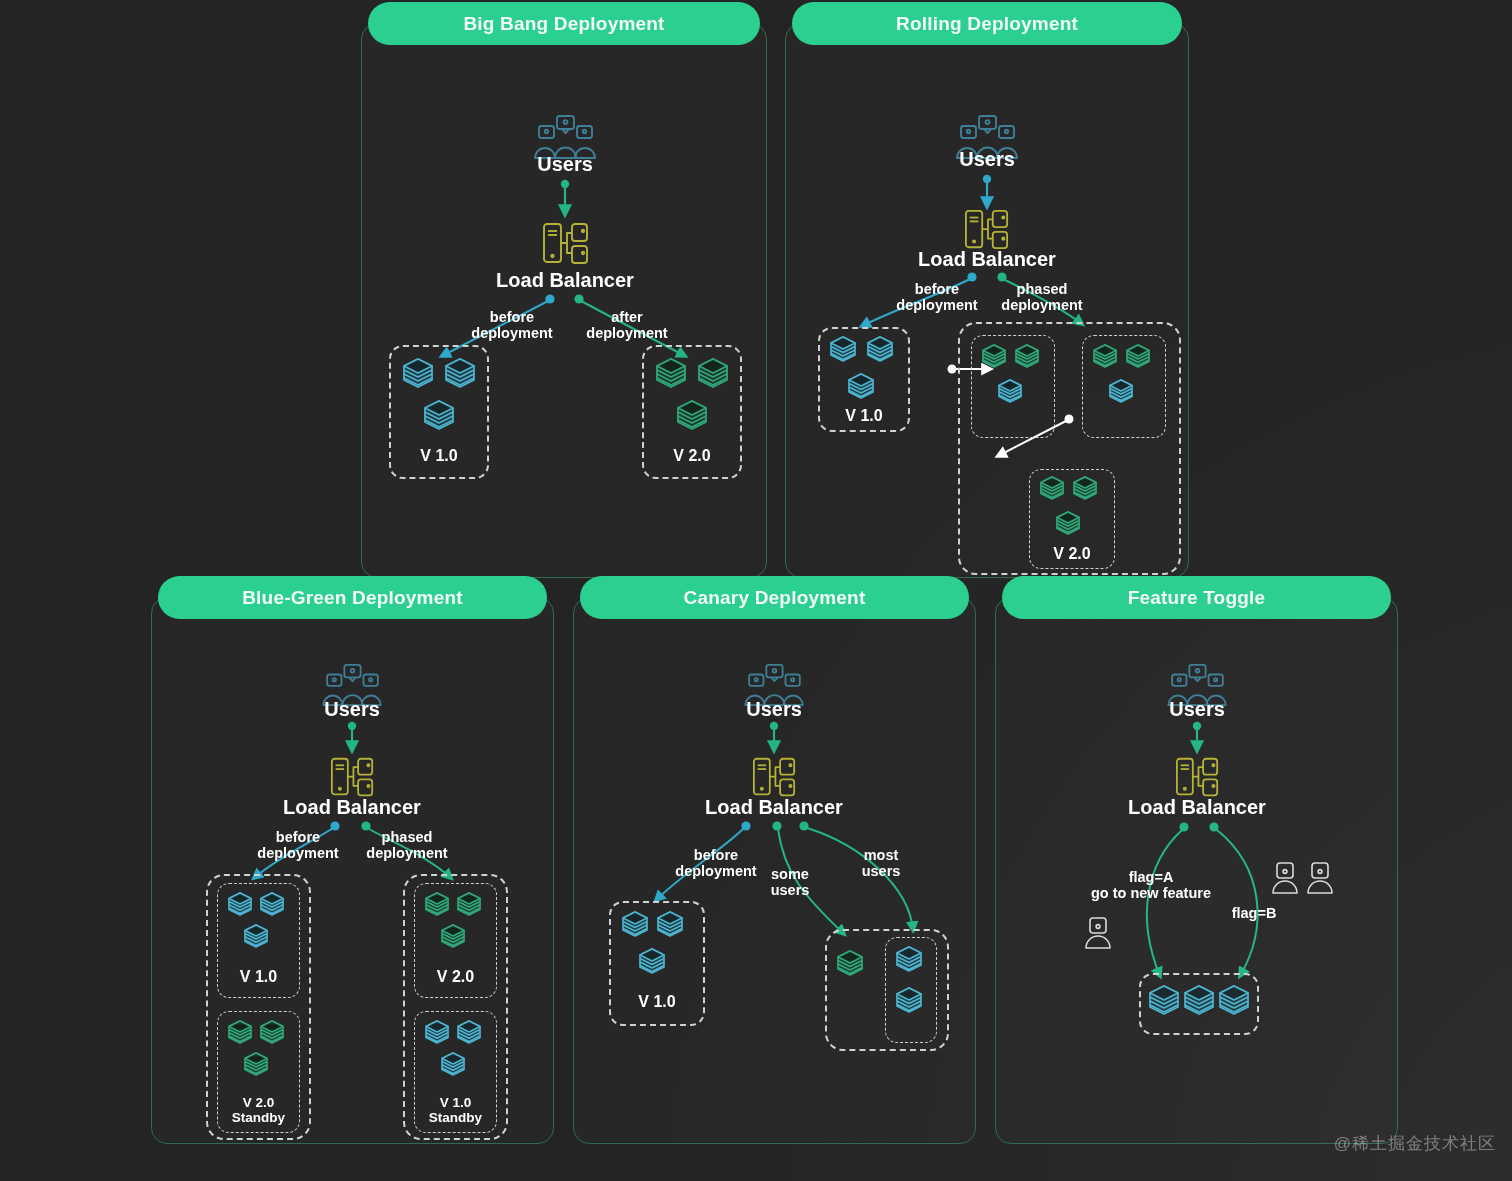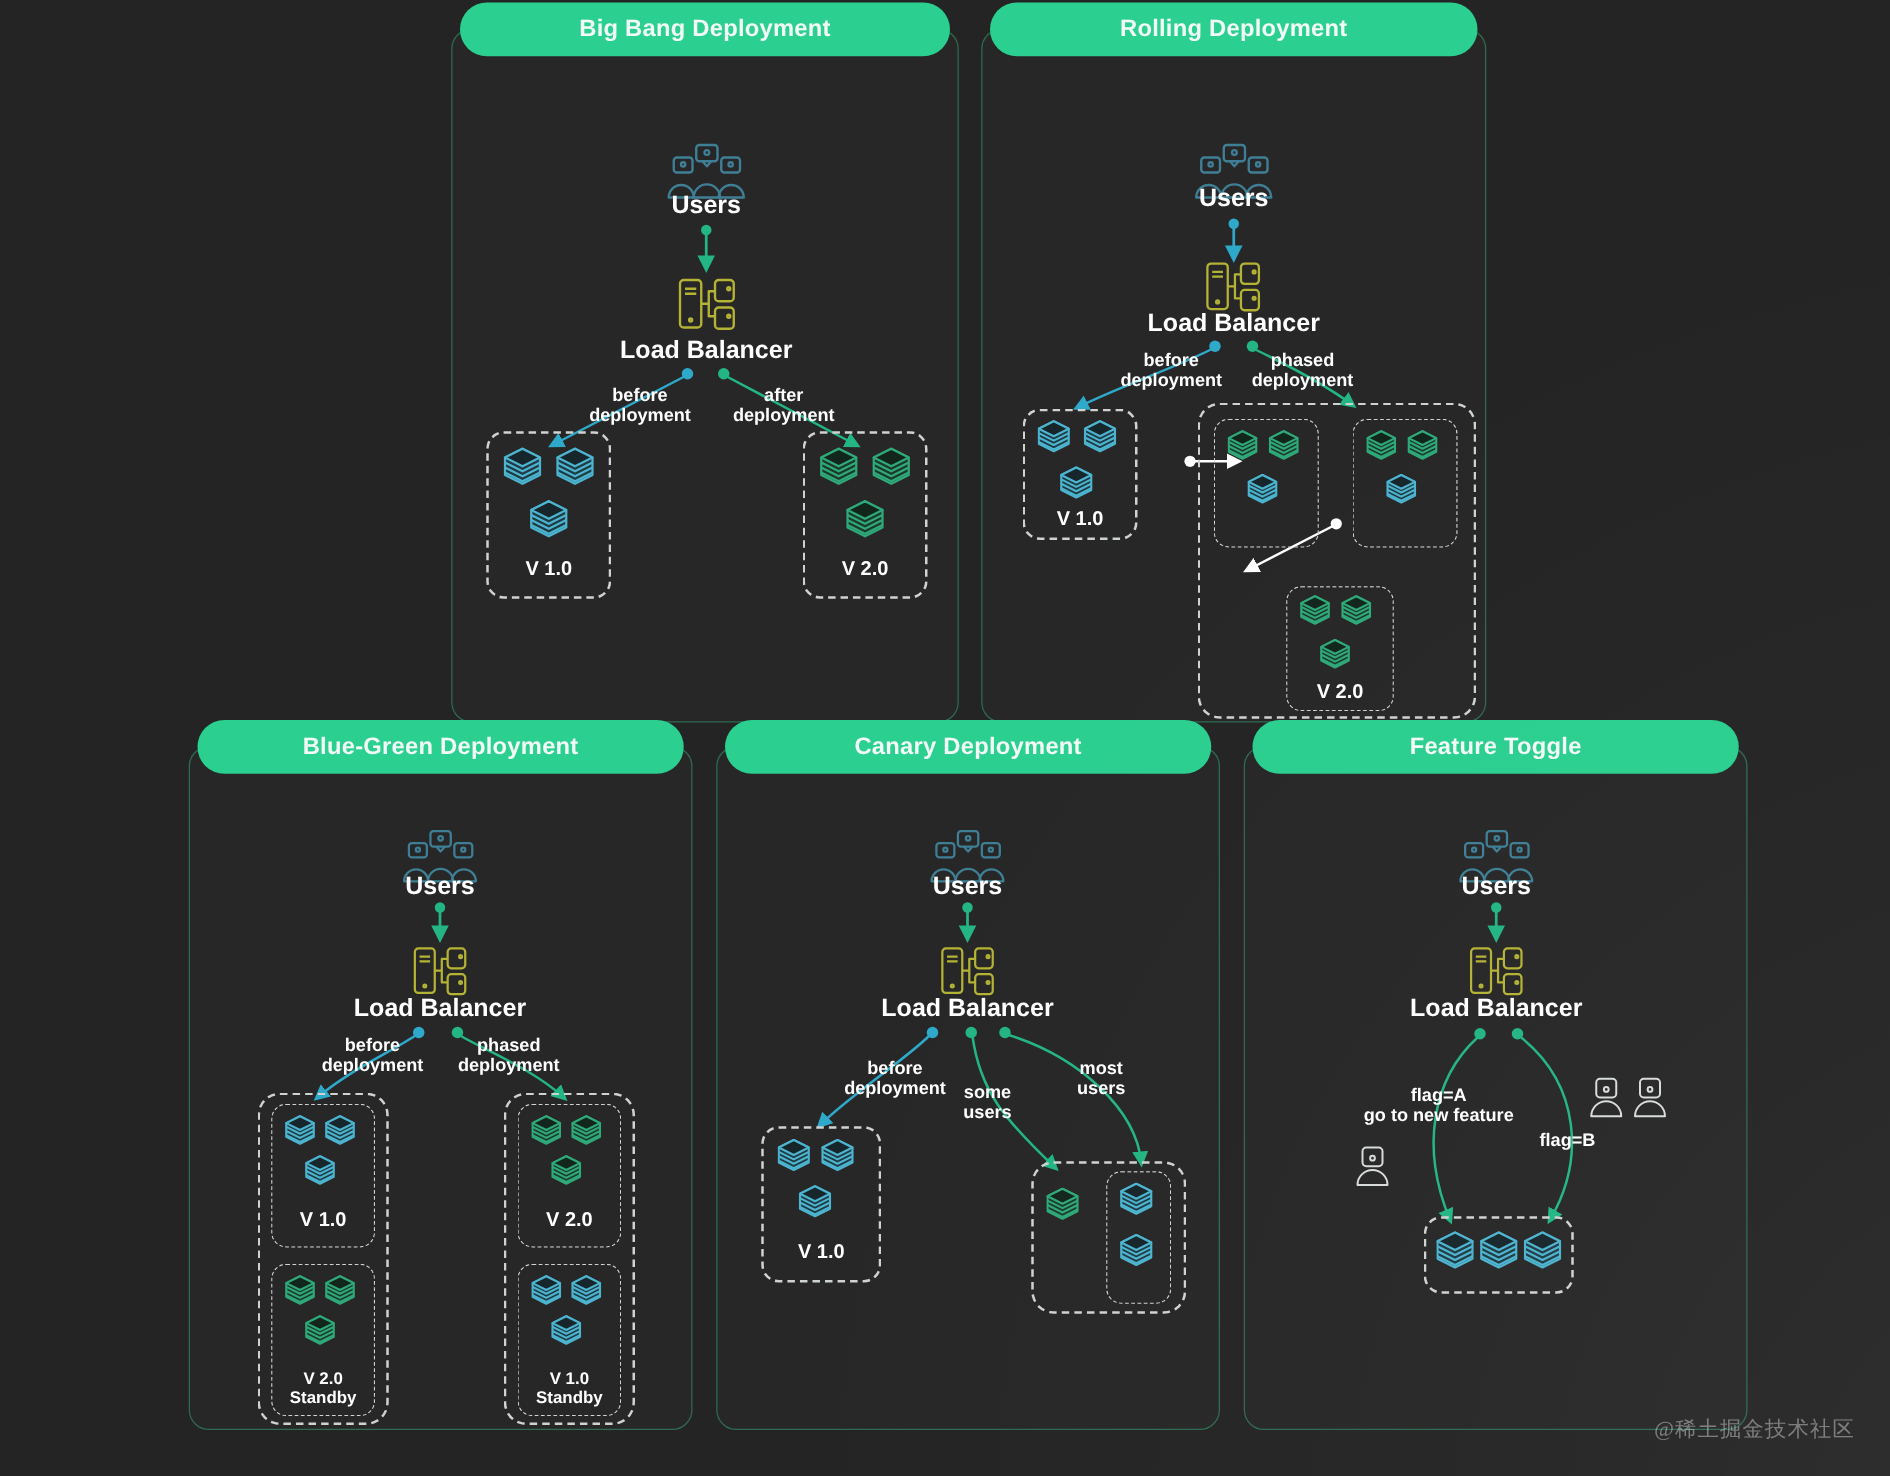--- a/index.html
+++ b/index.html
@@ -41,24 +41,24 @@
   .cap-ver{font-size:16px;}
   .cap-ver.small{font-size:13.5px;line-height:15px;}
 
   .dashbox{position:absolute;border:2px dashed #cfd3d0;border-radius:14px;box-sizing:border-box;}
   .dashbox.thin{border-width:1.6px;border-radius:12px;}
   .dashbox.outer{border-radius:18px;}
 
   .icon{position:absolute;}
 
   #watermark{
-    position:absolute;right:28px;bottom:26px;
+    position:absolute;right:16px;bottom:26px;
     color:rgba(235,238,236,.42);
     font-size:17px;letter-spacing:1px;
-    font-family:Liberation Serif, serif;
+    font-family:Liberation Sans, sans-serif;
   }
 </style>
 </head>
 <body>
 
 <div id="stage">
 
   <div class="panel" style="left:361px;top:23px;width:406px;height:555px;">
     <div class="panel-title">Big Bang Deployment</div>
     <div class="panel-body">

